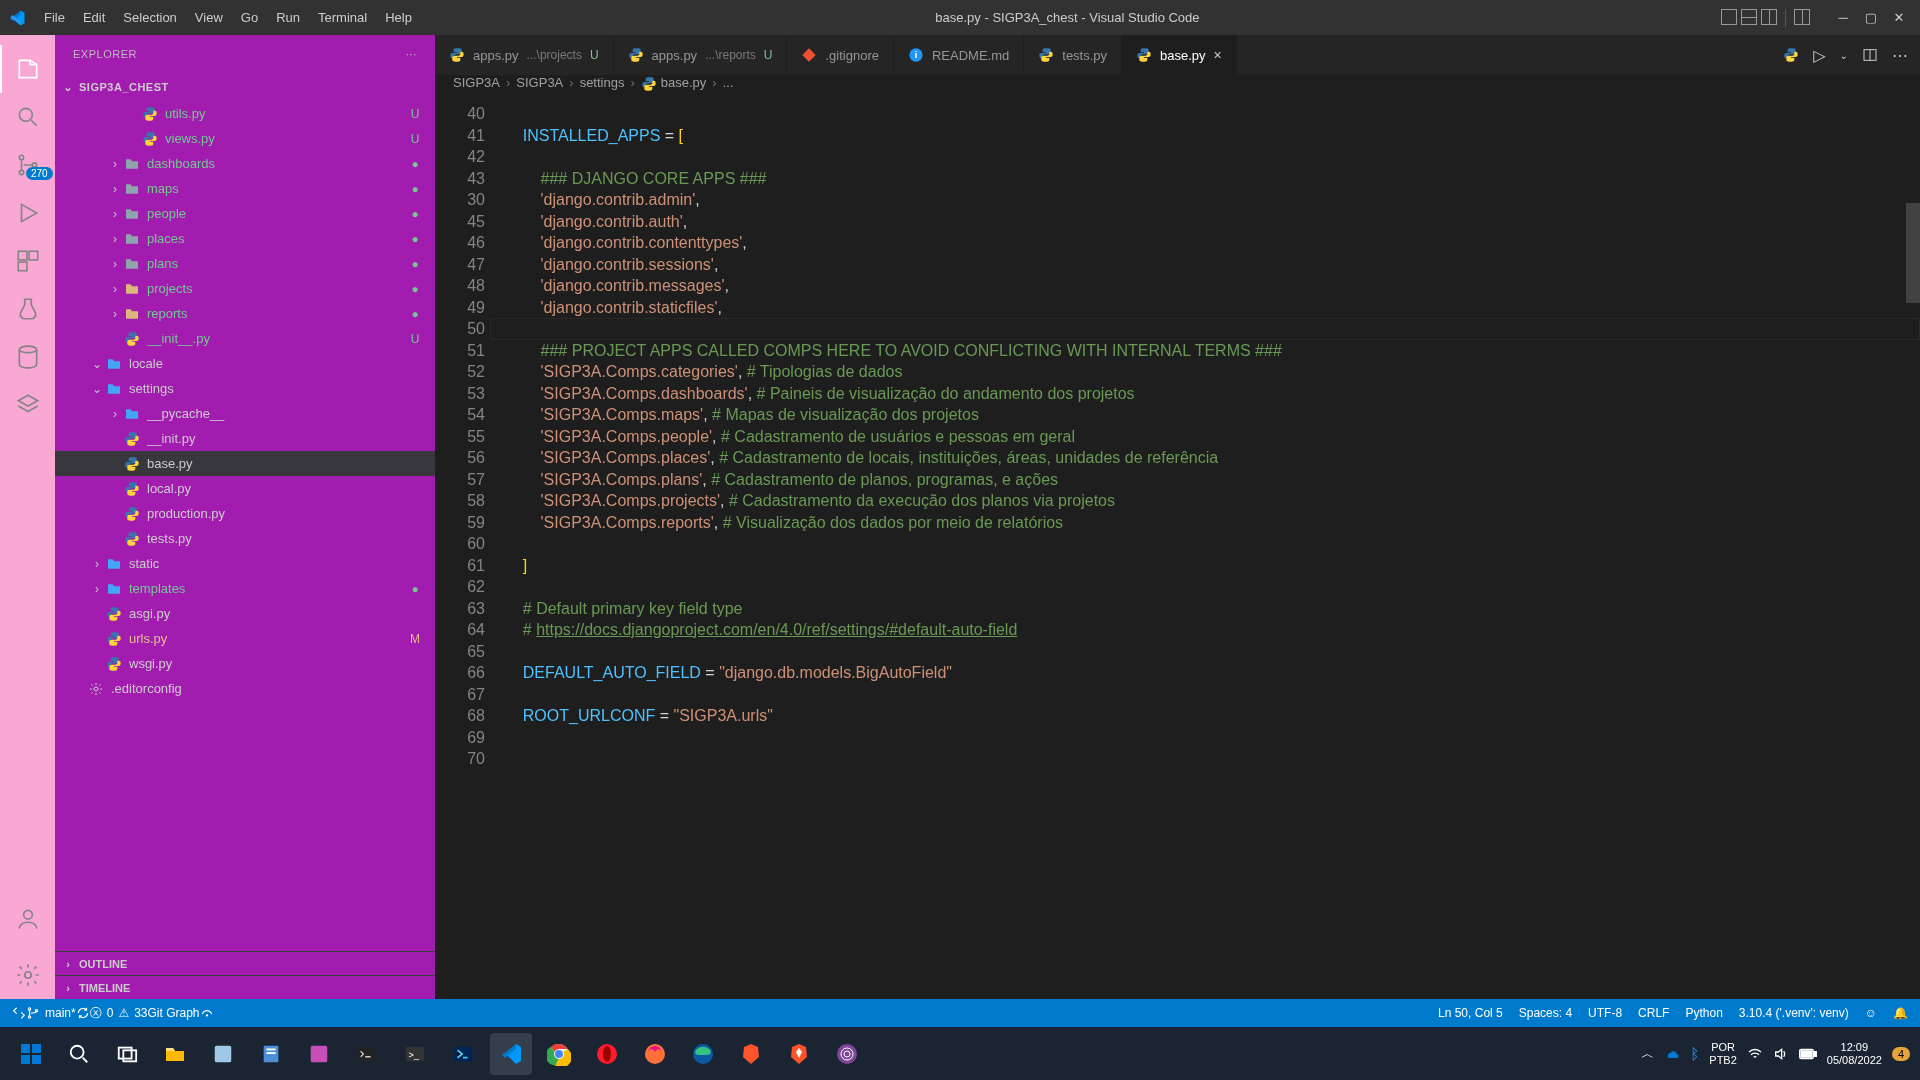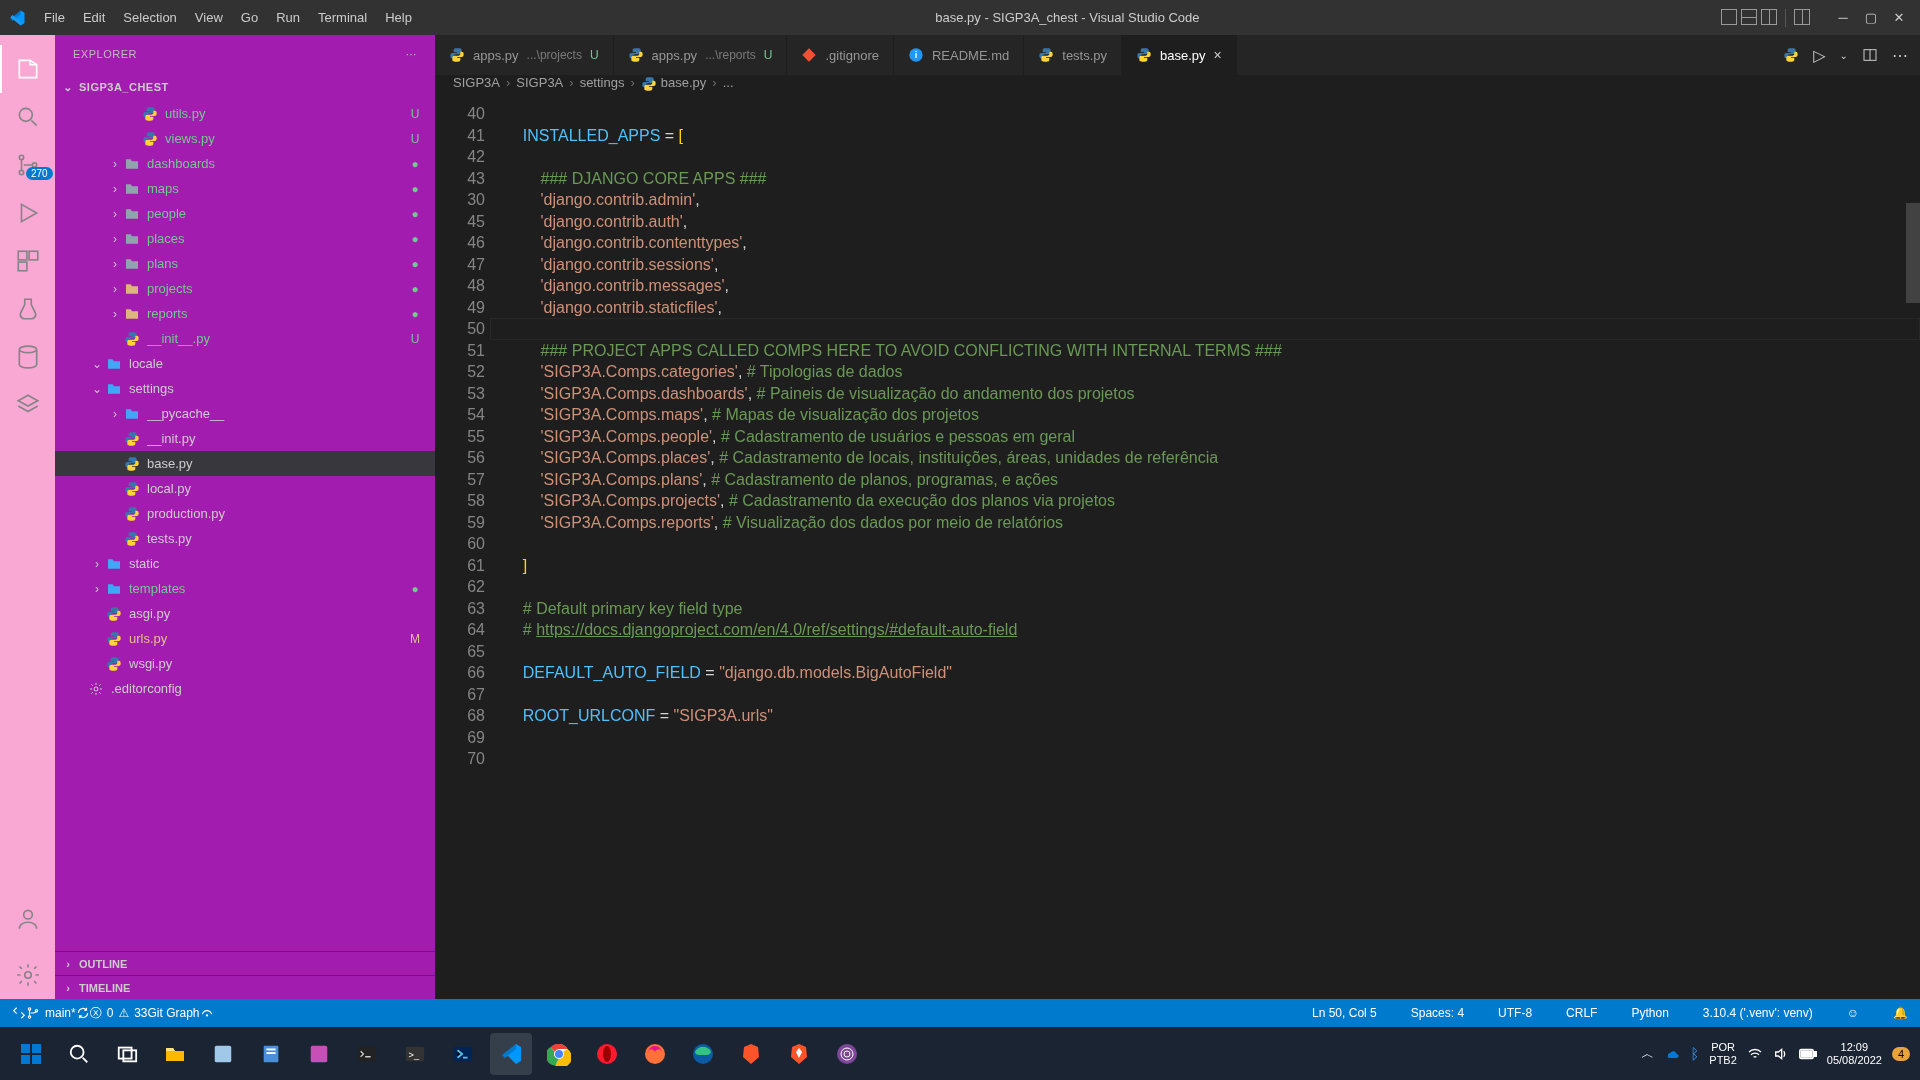--- a/index.html
+++ b/index.html
@@ -59,21 +59,21 @@
 .var { color:#4fc1ff; }
 .op { color:#d4d4d4; }
 .brk { color:#ffd700; }
 .str { color:#ce9178; }
 .cmt { color:#6a9955; }
 .link { color:#6a9955; text-decoration:underline;}
 .scrolltrack { position:absolute; right:0; top:0; bottom:0; width:14px; }
 .scrollthumb { position:absolute; right:0; top:100px; width:14px; height:100px; background:rgba(121,121,121,.4); }
 .statusbar { height:28px; background:#007acc; display:flex; align-items:center; font-size:12px; color:#fff; padding:0 12px; gap:16px;}
 .statusbar .sleft { display:flex; align-items:center; }
-.statusbar .sright { margin-left:auto; display:flex; align-items:center; gap:34px;}
+.statusbar .sright { margin-left:auto; display:flex; align-items:center; gap:16px;}
 .statusbar .sitem { display:flex; align-items:center; gap:5px; cursor:pointer;}
 .taskbar { height:53px; background:#1a2433; display:flex; align-items:center; padding:0 10px;}
 .taskbar .tleft { display:flex; align-items:center; gap:6px;}
 .taskbar .tbicon { width:42px; height:42px; display:flex; align-items:center; justify-content:center; border-radius:4px;}
 .taskbar .tright { margin-left:auto; display:flex; align-items:center; gap:10px; color:#fff; font-size:11px;}
 .tray-text { text-align:center; line-height:13px;}
 svg { display:block; }
 </style>
 </head>
 <body>

